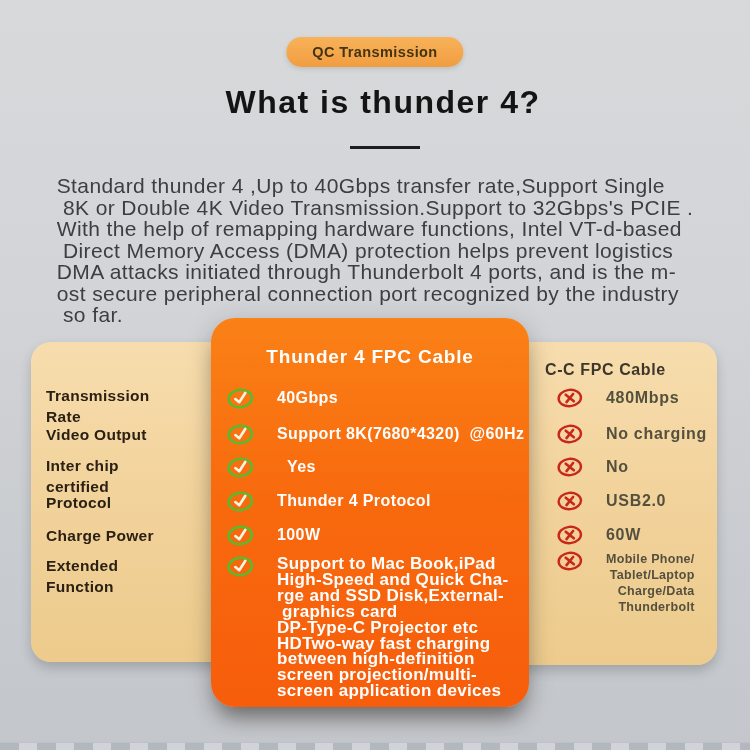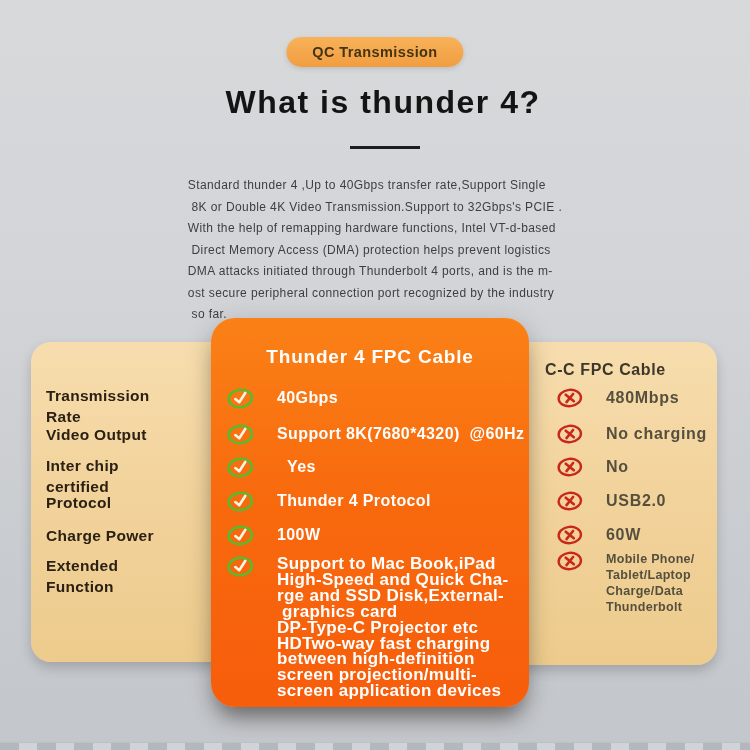--- a/index.html
+++ b/index.html
@@ -24,21 +24,21 @@
     color:#141414;
   }
   .divider{
     position:absolute;top:146px;left:350px;width:70px;height:3px;background:#1d1d1d;
   }
   
   .desc{
     position:absolute;top:175px;left:50%;transform:translateX(-50%);
     margin:0;white-space:pre;
     font-family:"Liberation Sans","DejaVu Sans",sans-serif;
-    font-size:12px;line-height:21.5px;letter-spacing:.4px;
+    font-size:21px;line-height:21.5px;letter-spacing:.4px;
     color:#3e3e40;font-weight:500;
   }
   
   .card{position:absolute;border-radius:20px;}
   .card.tan{
     background:linear-gradient(180deg,#f7ddae 0%,#f2d39c 45%,#edcb8d 100%);
     box-shadow:0 6px 12px rgba(0,0,0,.18);
     z-index:1;
   }
   .card.left{left:31px;top:342px;width:250px;height:320px;}
@@ -62,21 +62,21 @@
   
   .lbl{
     position:absolute;left:46px;width:165px;z-index:3;
     color:#2b2014;font-size:15.5px;font-weight:700;letter-spacing:.3px;
     line-height:21px;white-space:pre-wrap;
   }
   .trow,.crow{
     position:absolute;display:flex;align-items:flex-start;gap:23px;z-index:3;
   }
   .trow{left:227px;width:300px;}
-  .crow{left:557px;width:165px;}
+  .crow{left:557px;width:165px;text-align:right;}
   .icon{flex:0 0 auto;display:inline-block;transform:rotate(-6deg);margin-top:0;}
   .trow .cell{
     color:#ffffff;font-size:16px;font-weight:700;letter-spacing:.4px;
     line-height:20px;white-space:pre-wrap;
   }
   .crow .cell{
     color:#55503d;font-size:16px;font-weight:600;letter-spacing:.7px;
     line-height:20px;white-space:pre-wrap;
   }
   .l0{top:385px}.l1{top:424px}.l2{top:455px}.l3{top:492px}.l4{top:525px}.l5{top:555px}

